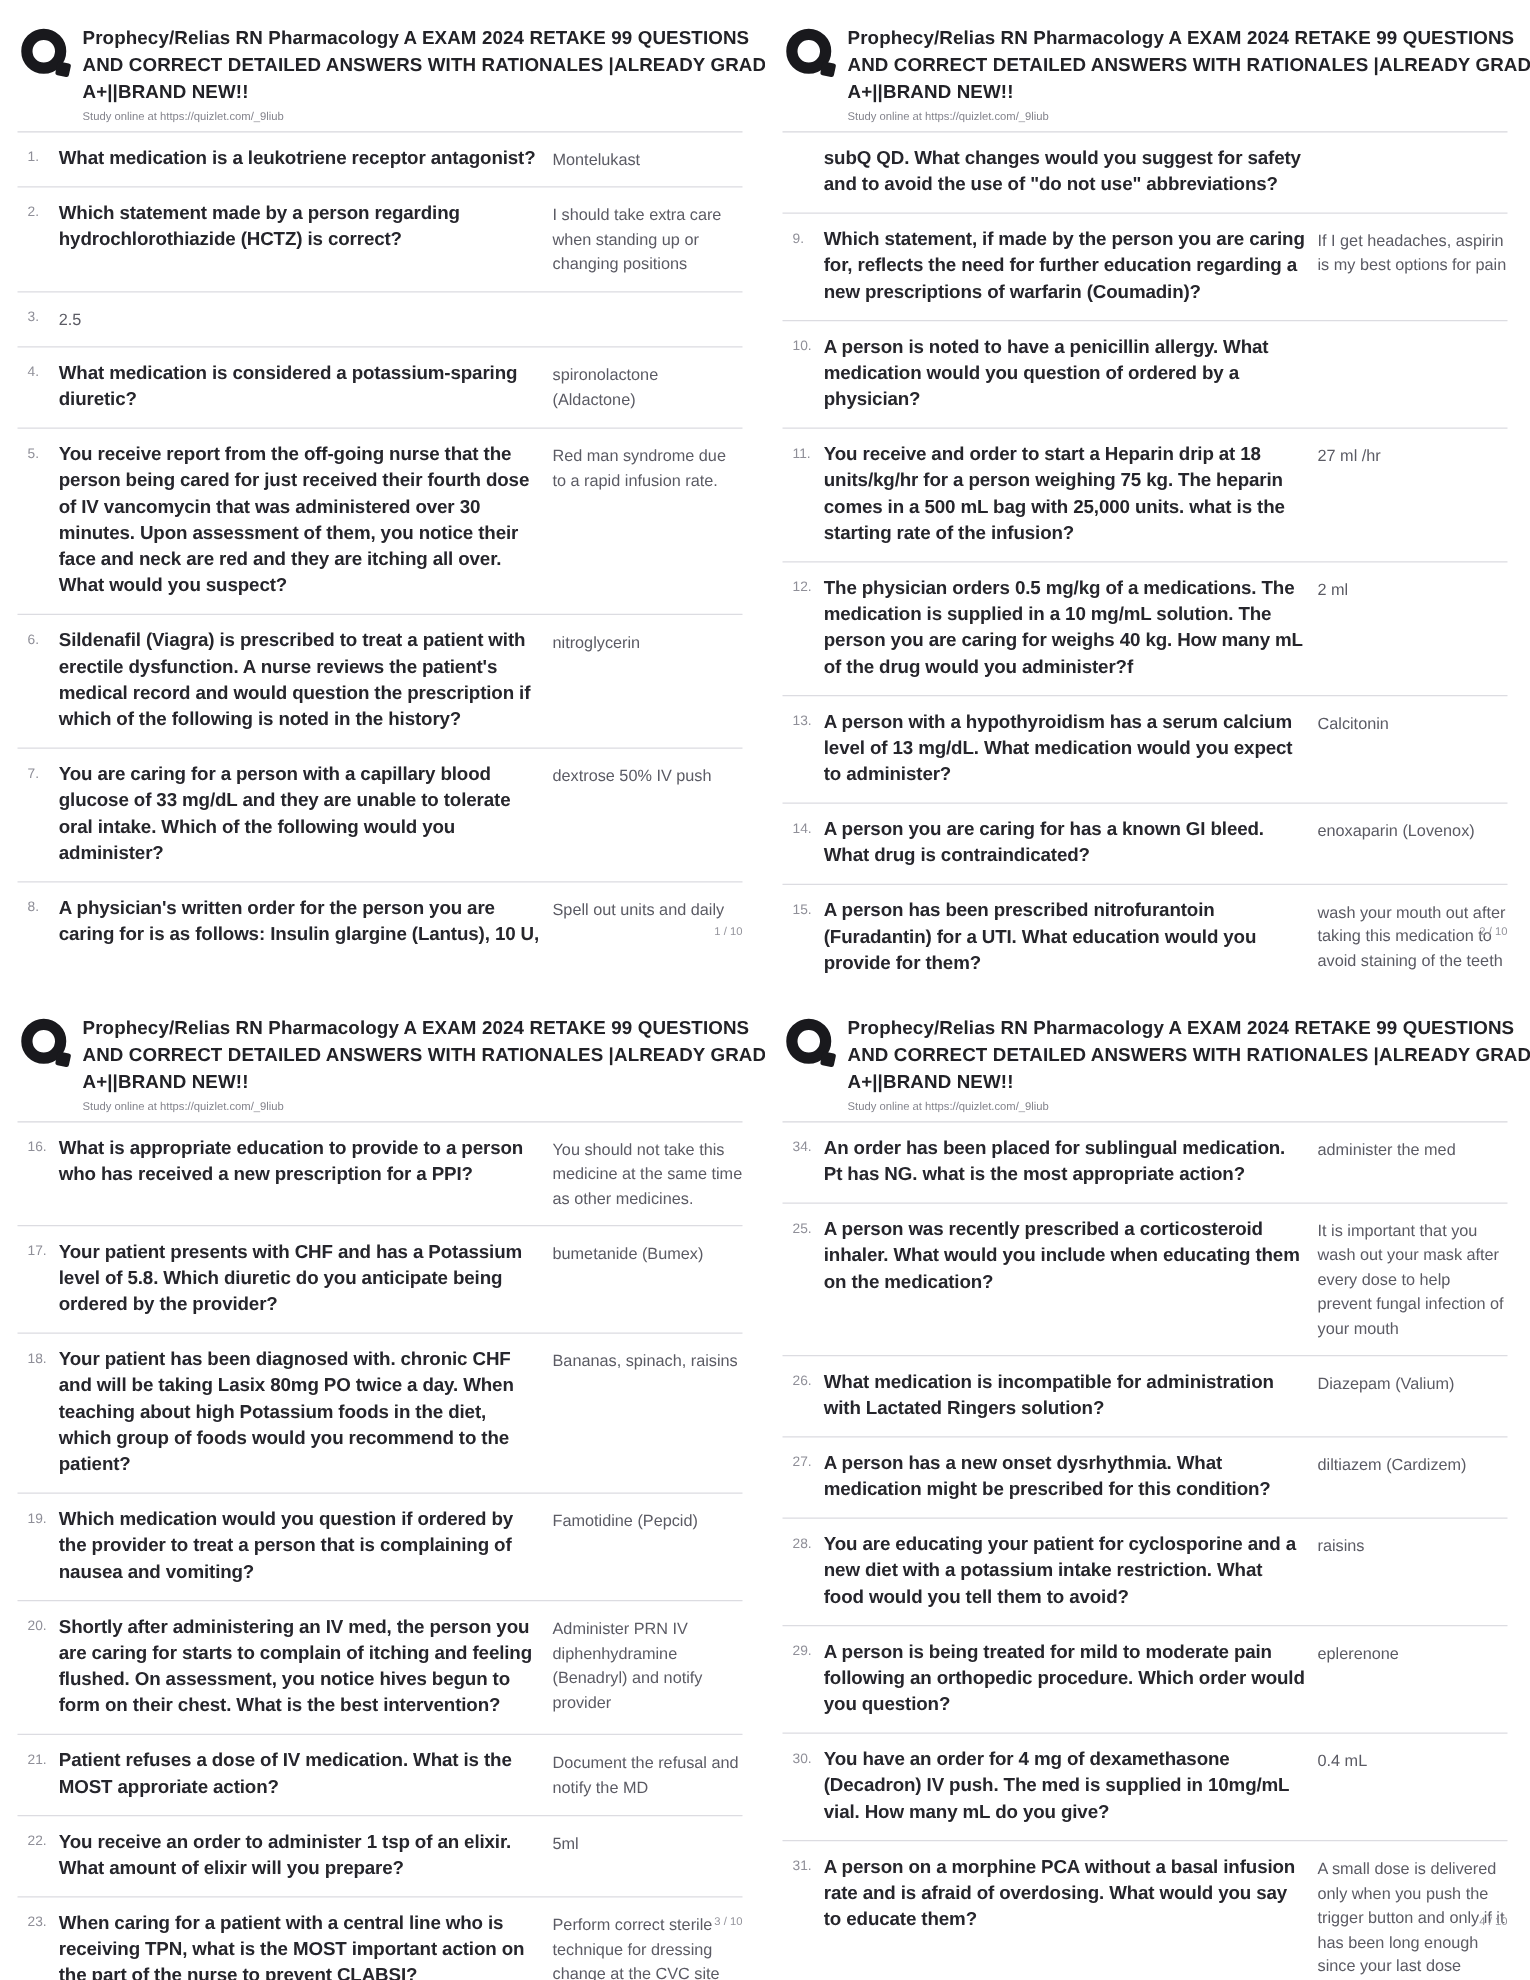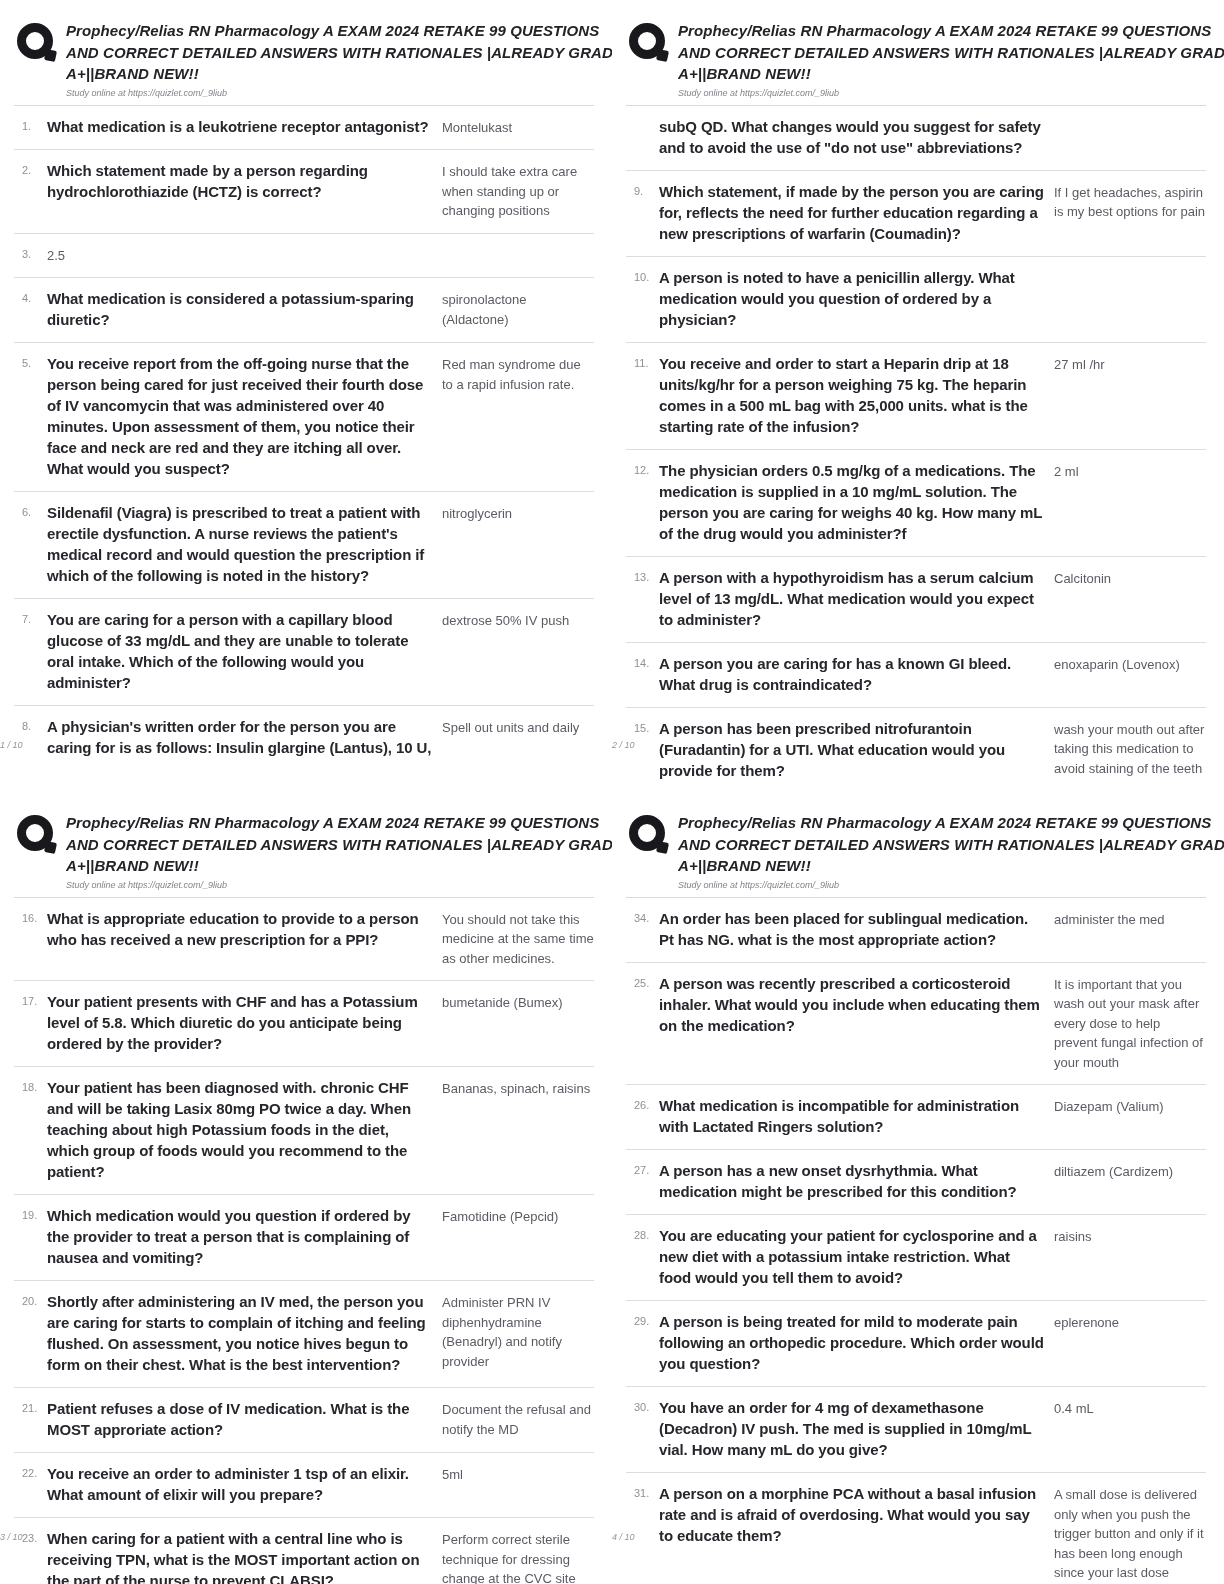--- a/index.html
+++ b/index.html
@@ -6,21 +6,21 @@
   body { font-family:"Liberation Sans", sans-serif; -webkit-font-smoothing:antialiased; }
   .sheet {
     width:1224px; height:1584px; background:#ffffff;
     display:grid; grid-template-columns:612px 612px; grid-template-rows:792px 792px;
   }
   .page {
     width:612px; height:792px; box-sizing:border-box;
     padding:20px 18px 0 14px; position:relative; overflow:hidden;
   }
   
-  .page-header { display:flex; align-items:flex-start;font-style:italic; }
+  .page-header { display:flex; align-items:flex-start; }
   .logo { width:40px; height:40px; flex:none; margin:3px 9px 0 3px; position:relative; }
   .logo .ring {
     position:absolute; left:0; top:0; width:36px; height:36px; box-sizing:border-box;
     border:9px solid #19191d; border-radius:50%;
   }
   .logo .tail {
     position:absolute; right:1px; bottom:2px; width:11px; height:11px;
     background:#19191d; border-radius:2px; transform:rotate(12deg);
   }
   .title-block { flex:1; overflow:hidden; margin-right:-18px; }
@@ -38,21 +38,21 @@
   }
   .qa-q {
     width:395px; flex:none; box-sizing:border-box; padding-right:10px;
     font-size:15px; font-weight:600; color:#26262c; line-height:21px; letter-spacing:-0.1px;
   }
   .qa-a { flex:1; font-size:13px; color:#5b5b64; line-height:19.5px; padding-top:2px; }
   .page-1 .qa-row:last-child, .page-4 .qa-row:last-child { border-bottom:none; }
   
   .page-footer {
     position:absolute; bottom:42px; left:0; right:18px;
-    text-align:left; font-size:9px; color:#94949c;font-style:italic;
+    text-align:right; font-size:9px; color:#94949c;
   }
 </style>
 </head>
 <body>
 
 <div class="sheet">
 
   <div class="page page-1">
     <div class="page-header">
       <div class="logo">
@@ -82,21 +82,21 @@
           <div class="qa-num">3.</div>
           <div class="qa-a">2.5</div>
         </div>
         <div class="qa-row">
           <div class="qa-num">4.</div>
           <div class="qa-q">What medication is considered a potassium-sparing diuretic?</div>
           <div class="qa-a">spironolactone (Aldactone)</div>
         </div>
         <div class="qa-row">
           <div class="qa-num">5.</div>
-          <div class="qa-q">You receive report from the off-going nurse that the person being cared for just received their fourth dose of IV vancomycin that was administered over 40 minutes. Upon assessment of them, you notice their face and neck are red and they are itching all over. What would you suspect?</div>
+          <div class="qa-q">You receive report from the off-going nurse that the person being cared for just received their fourth dose of IV vancomycin that was administered over 30 minutes. Upon assessment of them, you notice their face and neck are red and they are itching all over. What would you suspect?</div>
           <div class="qa-a">Red man syndrome due to a rapid infusion rate.</div>
         </div>
         <div class="qa-row">
           <div class="qa-num">6.</div>
           <div class="qa-q">Sildenafil (Viagra) is prescribed to treat a patient with erectile dysfunction. A nurse reviews the patient's medical record and would question the prescription if which of the following is noted in the history?</div>
           <div class="qa-a">nitroglycerin</div>
         </div>
         <div class="qa-row">
           <div class="qa-num">7.</div>
           <div class="qa-q">You are caring for a person with a capillary blood glucose of 33 mg/dL and they are unable to tolerate oral intake. Which of the following would you administer?</div>

